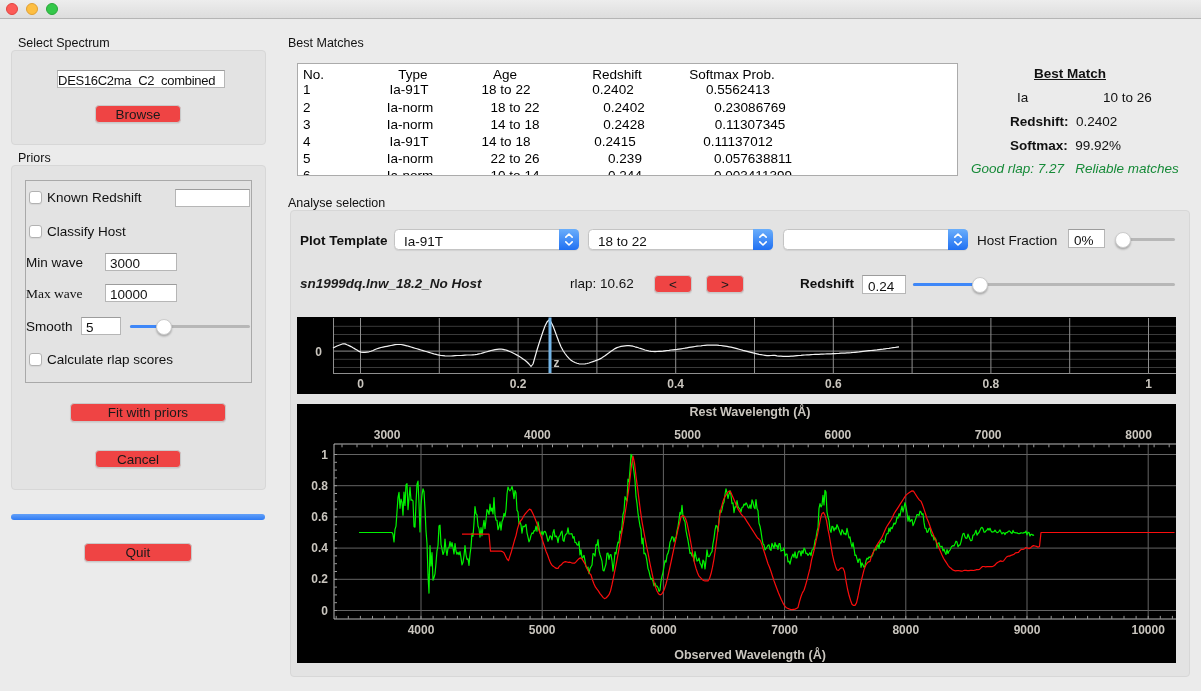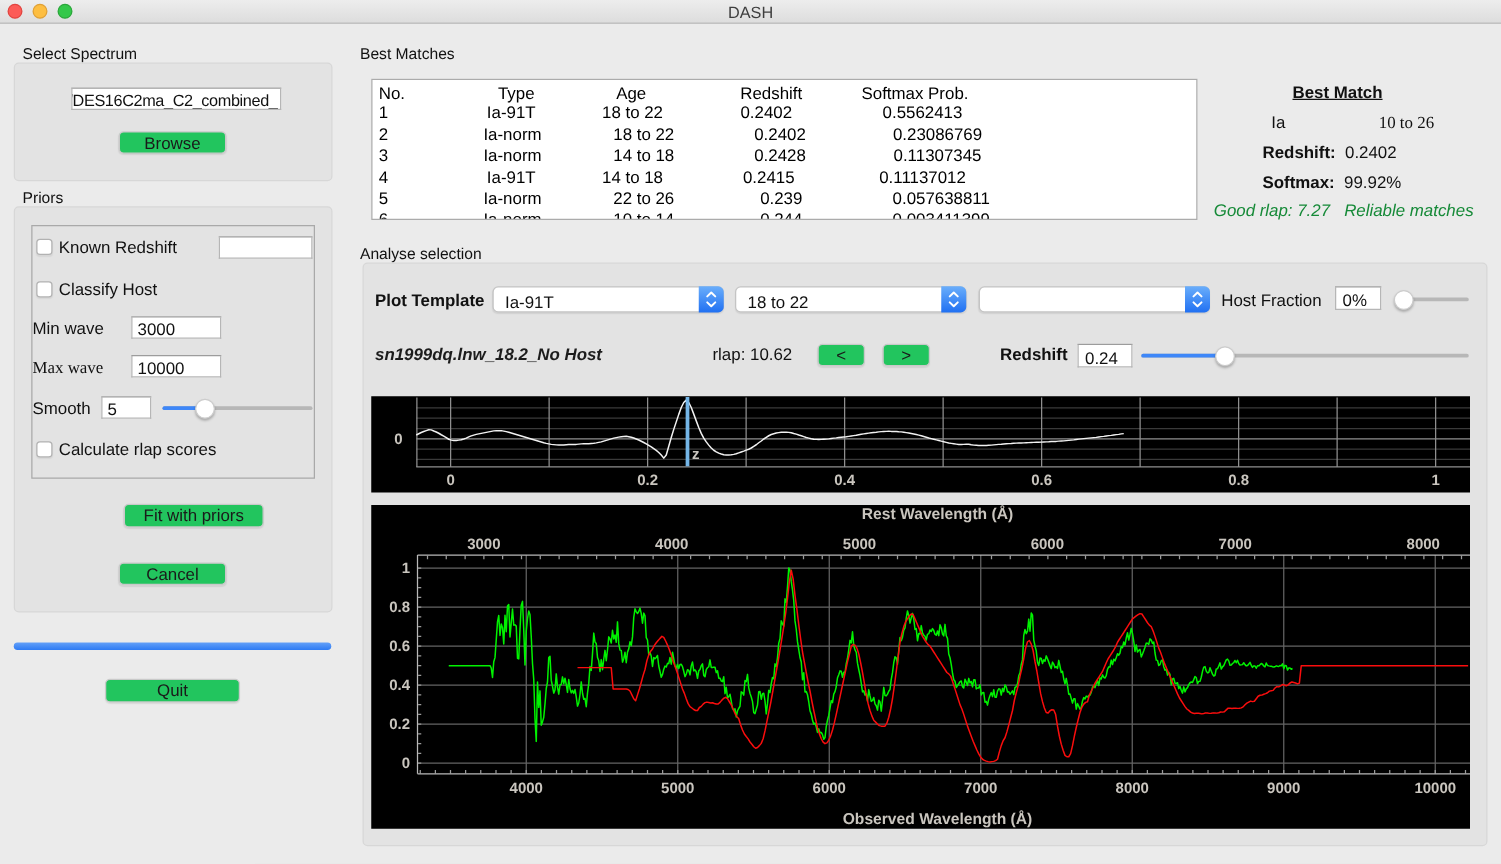--- a/index.html
+++ b/index.html
@@ -8,21 +8,21 @@
 .abs { position:absolute; }
 
 #titlebar { position:absolute; left:0; top:0; width:1201px; height:19px;
   background:linear-gradient(#ededed,#dddddd); border-bottom:1px solid #b5b5b5; }
 #title { position:absolute; top:2px; width:100%; text-align:center; font-size:13px; color:#3e3e3e; }
 .tl { position:absolute; top:3px; width:12px; height:12px; border-radius:50%; }
 
 .gbox { position:absolute; background:#e3e3e3; border:1px solid #d7d7d7; border-radius:4px; }
 .glabel { position:absolute; font-size:12.5px; color:#111; }
 
-.btn { position:absolute; background:#22c55e; border:1px solid #c9c9c9; border-radius:4px;
+.btn { position:absolute; background:#ef4444; border:1px solid #c9c9c9; border-radius:4px;
   box-shadow:0 1px 1px rgba(0,0,0,0.08); font-size:13.5px; color:#1a1a1a; text-align:center; }
 .field { position:absolute; background:#ffffff; border:1px solid #b6b6b6; border-top-color:#9c9c9c;
   font-size:13.5px; color:#111; }
 .cb { position:absolute; width:13px; height:13px; background:#ffffff; border:1px solid #b2b2b2;
   border-radius:3px; box-shadow:0 1px 1px rgba(0,0,0,0.06); }
 .lbl { position:absolute; font-size:13.5px; color:#111; white-space:nowrap; }
 .combo { position:absolute; height:21px; background:#ffffff; border:1px solid #c4c4c4; border-radius:4.5px;
   box-shadow:0 1px 1px rgba(0,0,0,0.08); }
 .combo .txt { position:absolute; left:9px; top:3.5px; font-size:13.5px; color:#111; }
 .combo .cap { position:absolute; right:-1px; top:-1px; width:20px; height:21px;
@@ -41,21 +41,20 @@
 .plot { position:absolute; background:#000000; }
 svg text { font-family:"Liberation Sans", sans-serif; fill:#c9c5be; font-weight:bold; }
 </style>
 </head>
 <body>
 
 <div id="titlebar">
   <div class="tl" style="left:6px; background:#fc5b57; border:1px solid #e2443f;"></div>
   <div class="tl" style="left:26px; background:#fdbe41; border:1px solid #e0a034;"></div>
   <div class="tl" style="left:46px; background:#34c84a; border:1px solid #2aa73a;"></div>
-  <div id="title">DASH</div>
 </div>
 
 <div class="glabel" style="left:18px; top:36px;">Select Spectrum</div>
 <div class="gbox" style="left:11px; top:50px; width:255px; height:95px;"></div>
 <div class="field" style="left:57px; top:70px; width:168px; height:18px; white-space:nowrap; overflow:hidden;">
     <span style="position:absolute; right:2px; top:1.5px; font-size:13px; letter-spacing:-0.3px;">/DES16C2ma_C2_combined_</span>
   </div>
 <div class="btn" style="left:95px; top:105px; width:86px; height:18px; line-height:17px;">Browse</div>
 
 <div class="glabel" style="left:18px; top:151px;">Priors</div>
@@ -77,21 +76,21 @@
 
 <div class="lbl" style="left:26px; top:319px;">Smooth</div>
 <div class="field" style="left:81px; top:317px; width:40px; height:18px; padding:2px 0 0 4px;">5</div>
 <div class="track" style="left:130px; top:325px; width:120px;"></div>
 <div class="trackblue" style="left:130px; top:325px; width:34px;"></div>
 <div class="knob" style="left:156px; top:318.5px;"></div>
 
 <div class="cb" style="left:29px; top:353px;"></div>
 <div class="lbl" style="left:47px; top:352px;">Calculate rlap scores</div>
 
-<div class="btn" style="left:70px; top:403px; width:112px; height:19px; line-height:18px;margin-left:29px;">Fit with priors</div>
+<div class="btn" style="left:70px; top:403px; width:156px; height:19px; line-height:18px;">Fit with priors</div>
 <div class="btn" style="left:95px; top:450px; width:86px; height:18px; line-height:17px;">Cancel</div>
 
 <div class="abs" style="left:11px; top:514px; width:254px; height:6px; border-radius:3px; background:linear-gradient(#63a0f8,#2e7bf4);"></div>
 
 <div class="btn" style="left:84px; top:543px; width:108px; height:19px; line-height:18px;">Quit</div>
 
 <div class="glabel" style="left:288px; top:36px;">Best Matches</div>
 <div id="tbl">
   <div class="trow" style="top:4px;">
       <span style="left:5px;">No.</span>
@@ -139,21 +138,21 @@
       <span style="left:5px;">6</span>
       <span class="cc" style="left:112px;">Ia-norm</span>
       <span class="cc" style="left:217px;">10 to 14</span>
       <span class="cc" style="left:327px;">0.244</span>
       <span class="cc" style="left:455px;">0.003411399</span>
     </div>
 </div>
 
 <div class="lbl" style="left:1034px; top:66px; font-weight:bold; font-size:13.5px; text-decoration:underline;">Best Match</div>
 <div class="lbl" style="left:1017px; top:90px;">Ia</div>
-<div class="lbl" style="left:1103px; top:90px;font-family:Liberation Serif, serif;">10 to 26</div>
+<div class="lbl" style="left:1103px; top:90px;">10 to 26</div>
 <div class="lbl" style="left:1010px; top:114px;"><b>Redshift:</b>&nbsp; 0.2402</div>
 <div class="lbl" style="left:1010px; top:138px;"><b>Softmax:</b>&nbsp; 99.92%</div>
 <div class="lbl" style="left:971px; top:161px; font-style:italic; color:#168a38;">Good rlap: 7.27&nbsp;&nbsp; Reliable matches</div>
 
 <div class="glabel" style="left:288px; top:196px;">Analyse selection</div>
 <div class="gbox" style="left:290px; top:210px; width:900px; height:467px;"></div>
 
 <div class="lbl" style="left:300px; top:233px; font-weight:bold;">Plot Template</div>
 
 <div class="combo" style="left:394px; top:229px; width:185px;">

